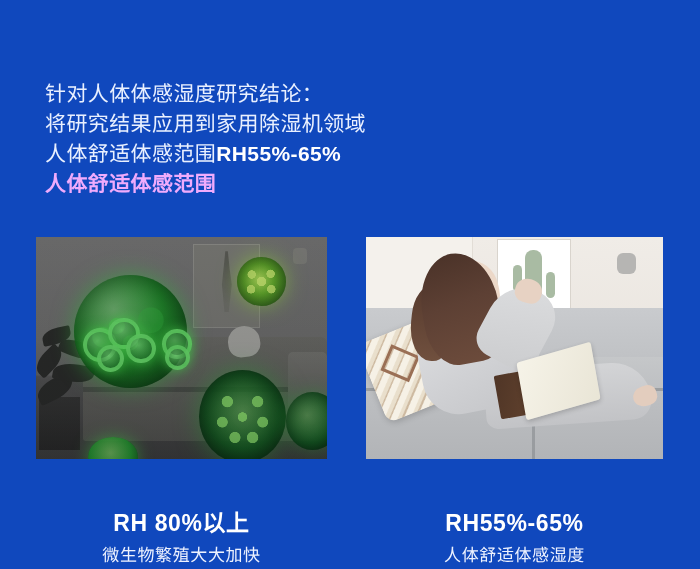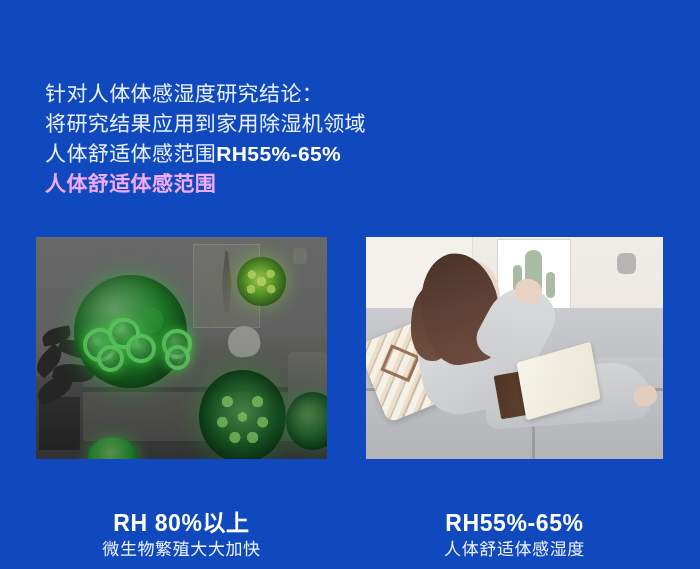--- a/index.html
+++ b/index.html
@@ -497,20 +497,21 @@
 
   .caption-head {
     font-size: 23px;
     font-weight: 700;
     color: #ffffff;
     letter-spacing: 0.6px;
     line-height: 30px;
     white-space: nowrap;
   }
   .caption-sub {
+    margin-top: 6px;
     font-size: 17px;
     font-weight: 400;
     color: #edf2ff;
     letter-spacing: 0.6px;
     line-height: 24px;
     white-space: nowrap;
   }
 </style>
 </head>
 <body>

